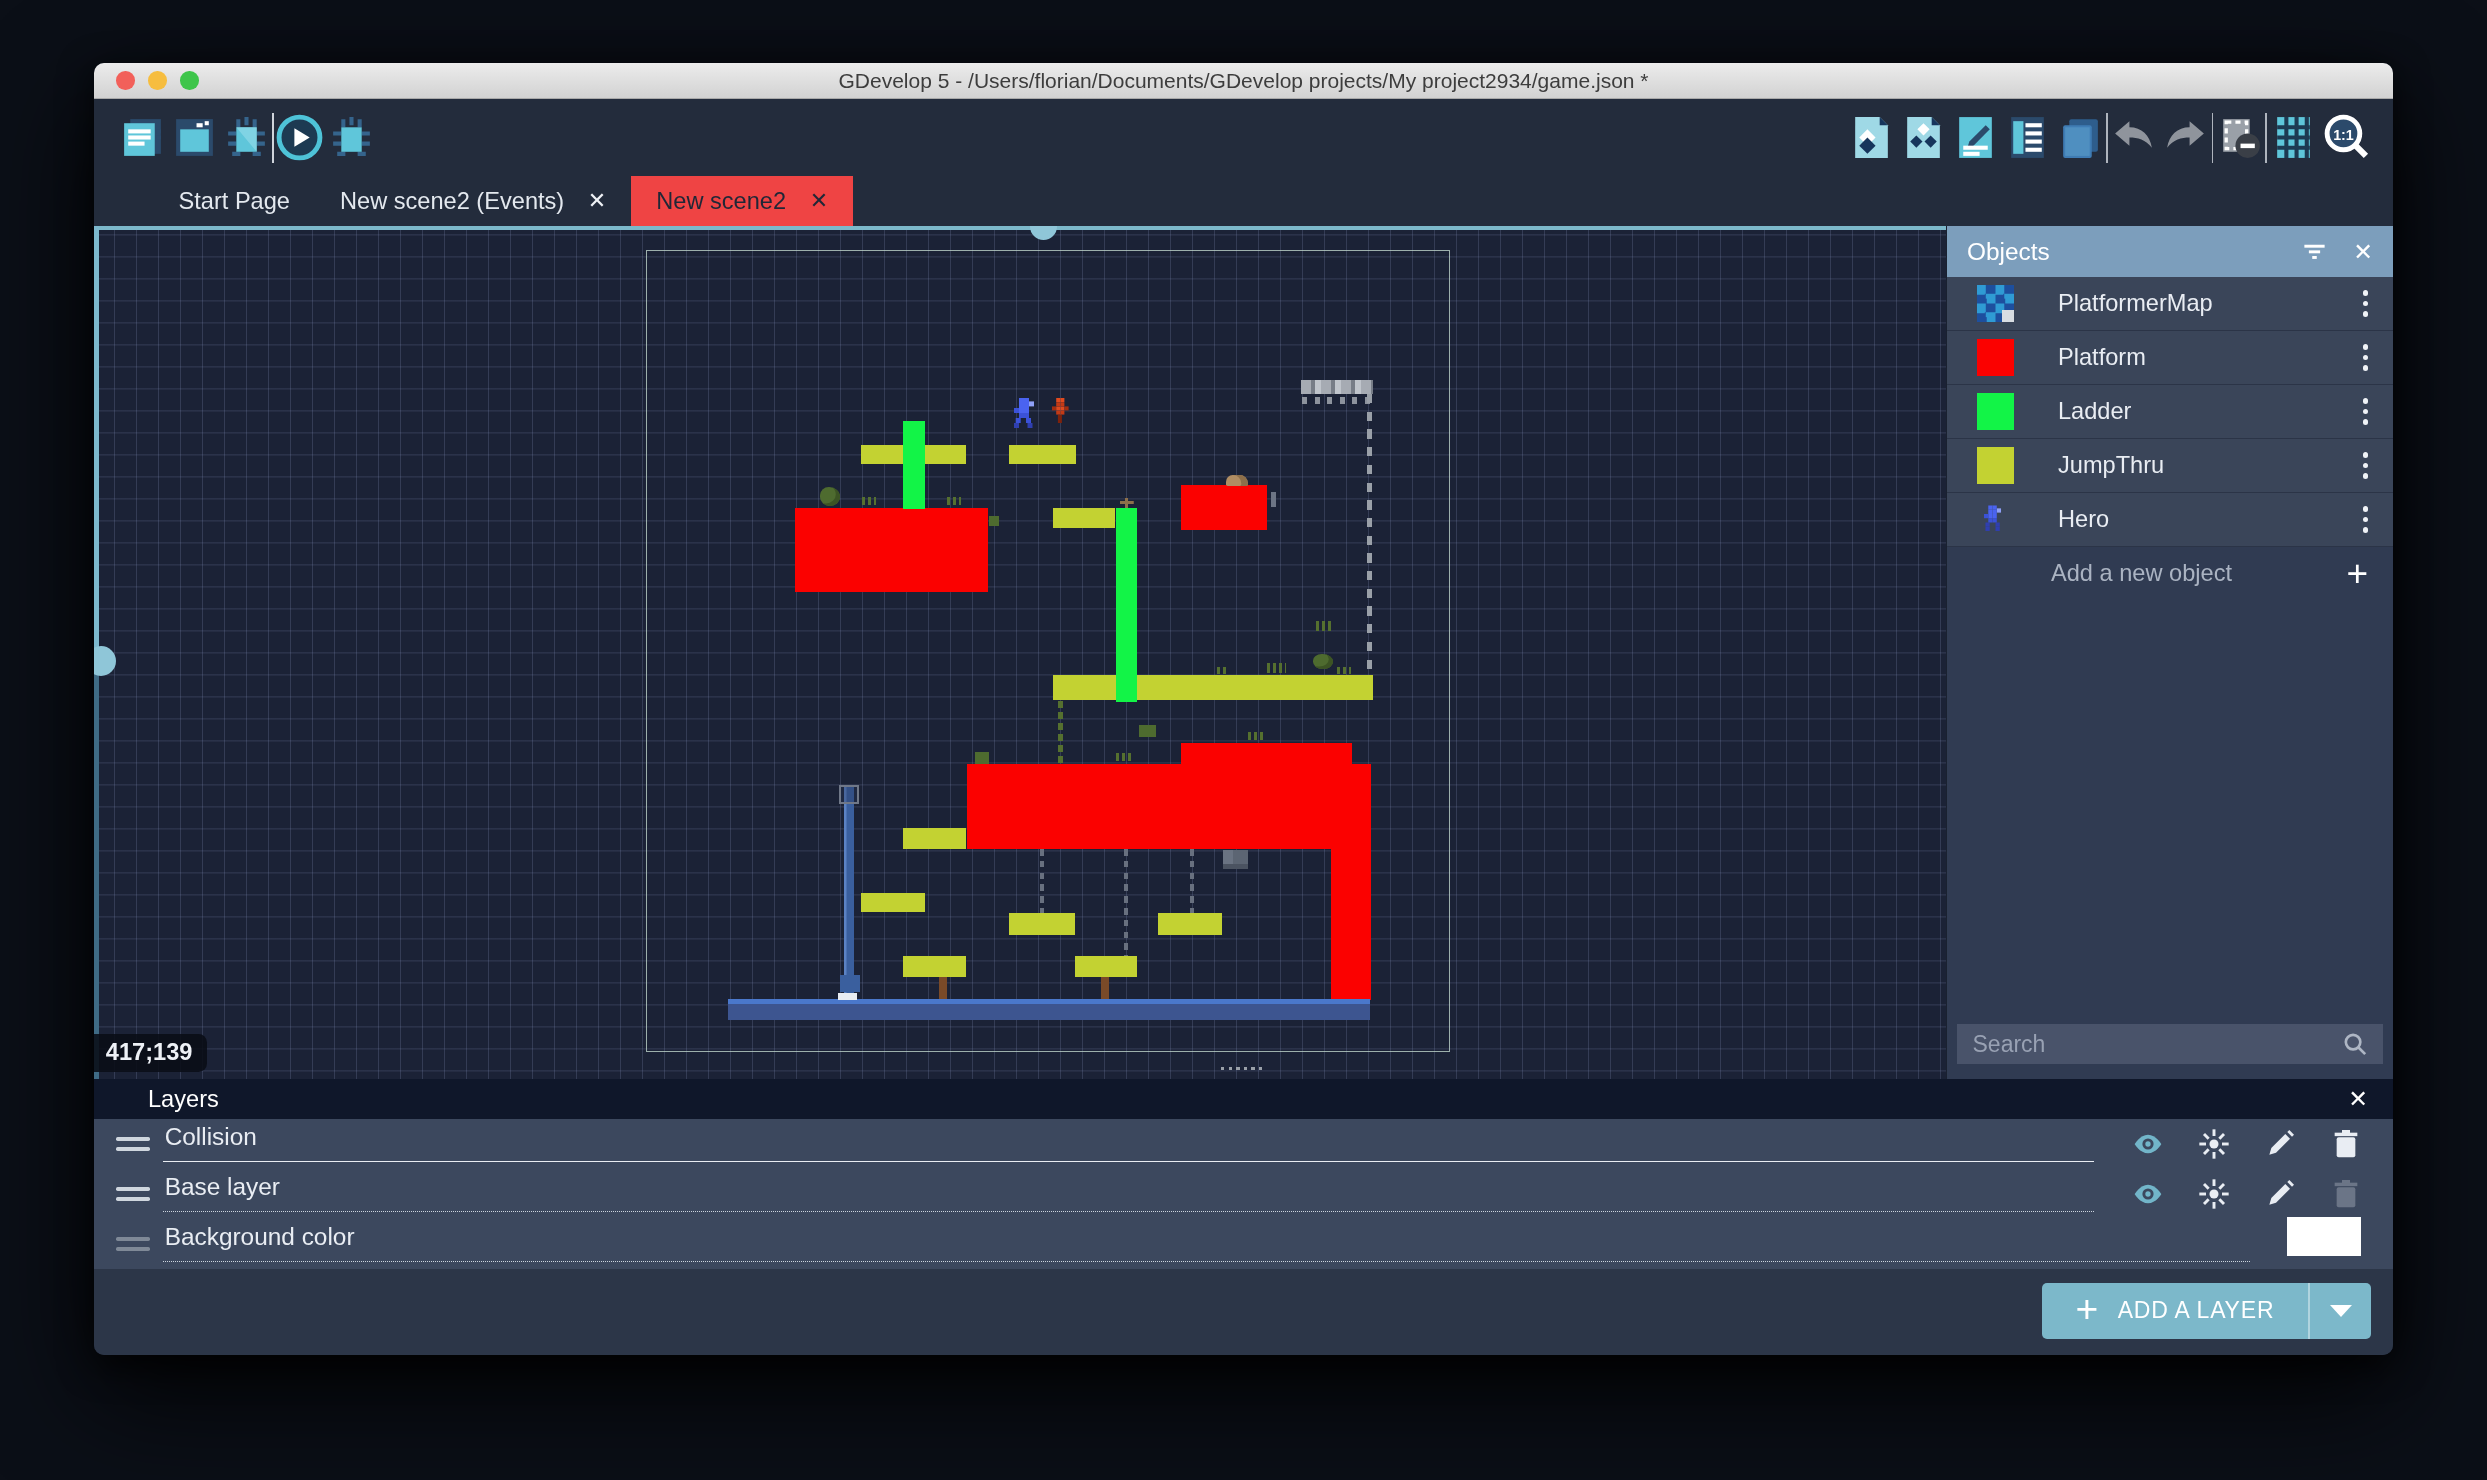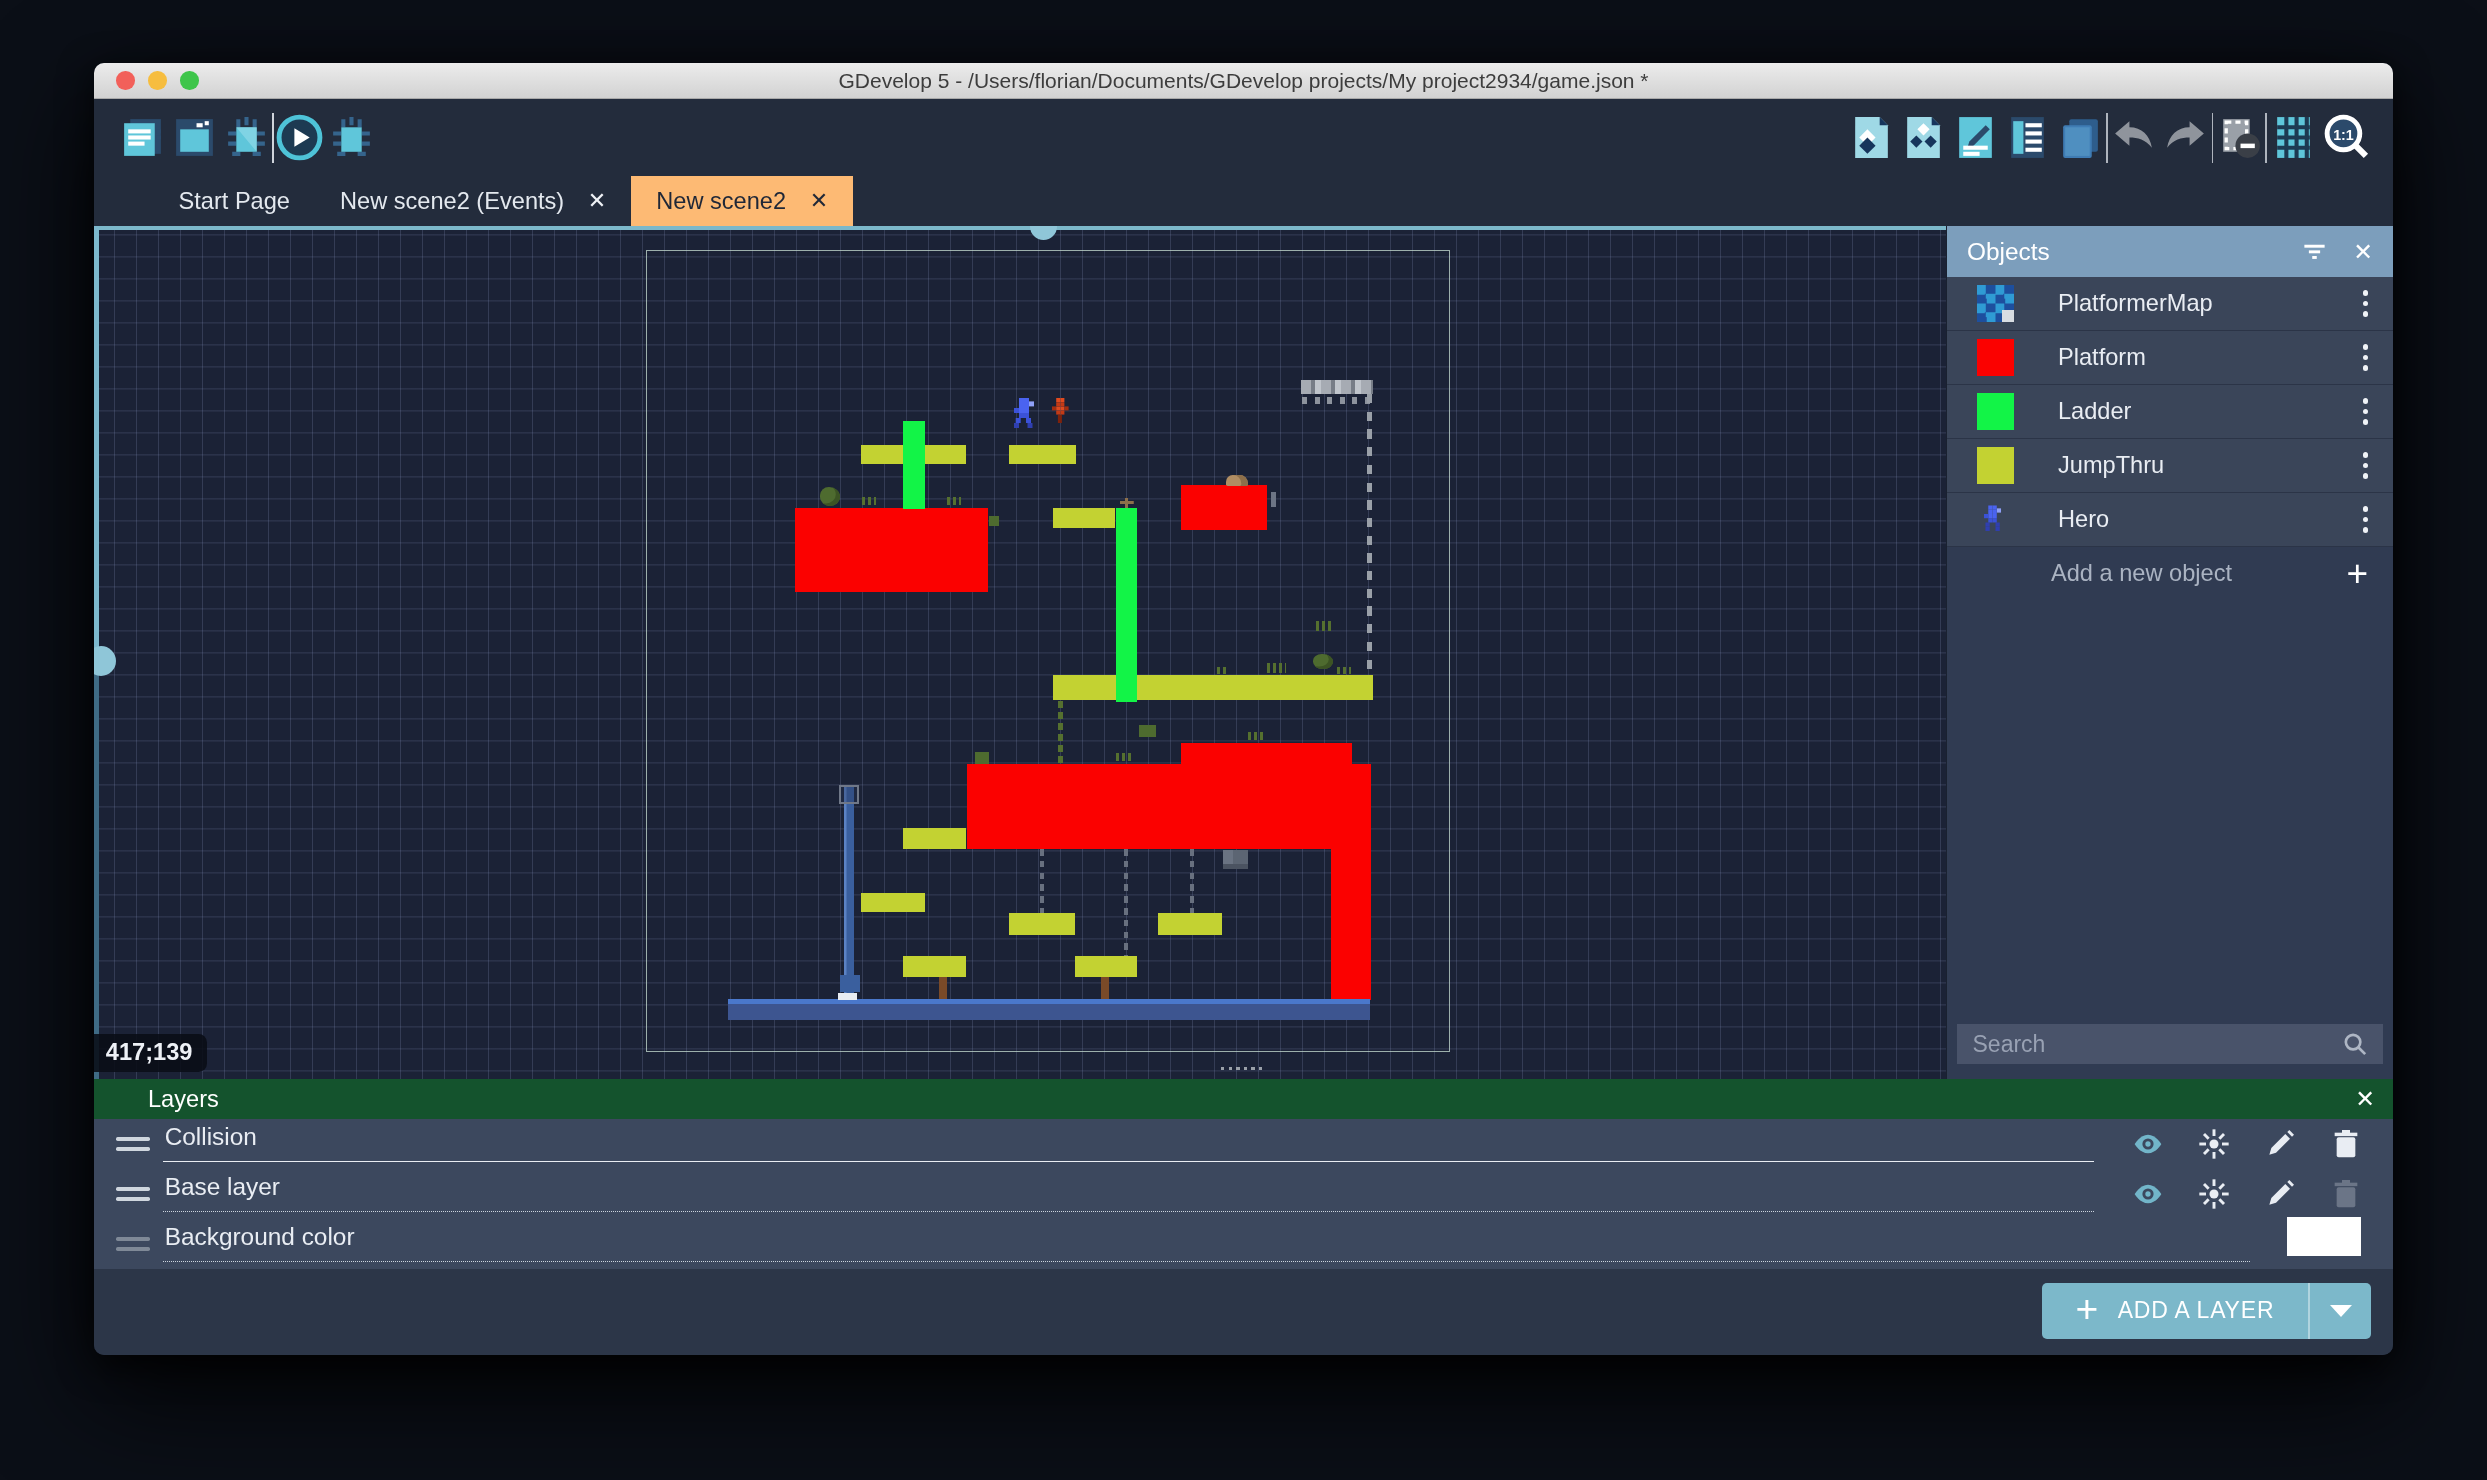--- a/index.html
+++ b/index.html
@@ -21,21 +21,21 @@
   .toolbar{height:77px;flex:0 0 77px;background:#232c3c;display:flex;align-items:center;
     justify-content:space-between;padding:0 22px;}
   .tb-group{display:flex;align-items:center;}
   .tb-btn{width:52px;height:52px;display:flex;align-items:center;justify-content:center;cursor:pointer;}
   .tb-btn svg{width:49px;height:49px;}
   .tb-sep{width:1.7px;height:50px;background:#cfd4db;}
   .tb-sep.dim{background:#aeb4bd;}
   
   .tabs{height:50px;flex:0 0 50px;background:#232c3c;display:flex;align-items:stretch;padding-left:13.5px;margin-left:46px;}
   .tab{display:flex;align-items:center;padding:0 25px;font-size:23.6px;color:#e4e9ef;gap:23.6px;cursor:pointer;}
-  .tab.active{background:#fdba74;color:#1f2737;}
+  .tab.active{background:#ef4444;color:#1f2737;}
   .tab .tab-x{font-size:22px;color:#f0f3f7;}
   .tab.active .tab-x{color:#1f2737;}
   
   .main{flex:1;display:flex;min-height:0;}
   .canvas{flex:1;position:relative;overflow:hidden;background-color:#1b2236;
     background-image:linear-gradient(to right,rgba(130,145,185,.24) 0.8px,transparent 0.8px),
       linear-gradient(to bottom,rgba(130,145,185,.24) 0.8px,transparent 0.8px);
     background-size:22px 22px;background-position:20px 8.4px;}
   .scene-border{position:absolute;left:552px;top:24.4px;width:802px;height:800px;
     border:1.7px solid rgba(190,212,202,.8);}
@@ -109,22 +109,22 @@
     color:#aab3c2;font-size:23.6px;cursor:pointer;gap:18px;}
   .obj-add .plus{flex:0 0 auto;margin-left:auto;color:#fff;font-size:37px;font-weight:300;line-height:1;}
   .obj-filler{flex:1;}
   .searchbox{flex:0 0 40px;height:40px;margin:0 10px 15px 10px;background:#49536a;display:flex;
     align-items:center;padding:0 13.5px;}
   .searchbox input{flex:1;background:transparent;border:none;outline:none;color:#dde2ea;
     font-size:23px;font-family:"Liberation Sans",sans-serif;}
   .searchbox input::placeholder{color:#98a1b3;}
   
   .layers-panel{height:276px;flex:0 0 276px;display:flex;flex-direction:column;background:#2c3648;}
-  .layers-header{height:40px;flex:0 0 40px;background:#14532d;display:flex;align-items:center;
-    padding:0 18px 0 54px;color:#fff;font-size:23.6px;}
+  .layers-header{height:40px;flex:0 0 40px;background:#0f172a;display:flex;align-items:center;
+    padding:0 25px 0 54px;color:#fff;font-size:23.6px;}
   .layers-header .spacer{flex:1;}
   .layer-row{height:50px;flex:0 0 50px;background:#3c485e;display:flex;align-items:center;
     padding:0 30px 0 22px;}
   .drag-handle{width:34px;flex:0 0 34px;display:flex;flex-direction:column;gap:5.9px;cursor:grab;}
   .drag-handle i{height:4.2px;background:#cfd6de;border-radius:1.7px;}
   .drag-handle.dim i{background:#7f8997;}
   .layer-name-wrap{flex:1;margin:0 37px 0 13px;border-bottom:1.7px solid #e9edf3;
     padding:8.4px 0 10px 1.7px;align-self:flex-end;margin-bottom:6.7px;}
   .layer-name-wrap.dotted{border-bottom-style:dotted;border-bottom-color:#cdd5df;}
   .layer-name{font-size:24.4px;color:#e9edf3;}

